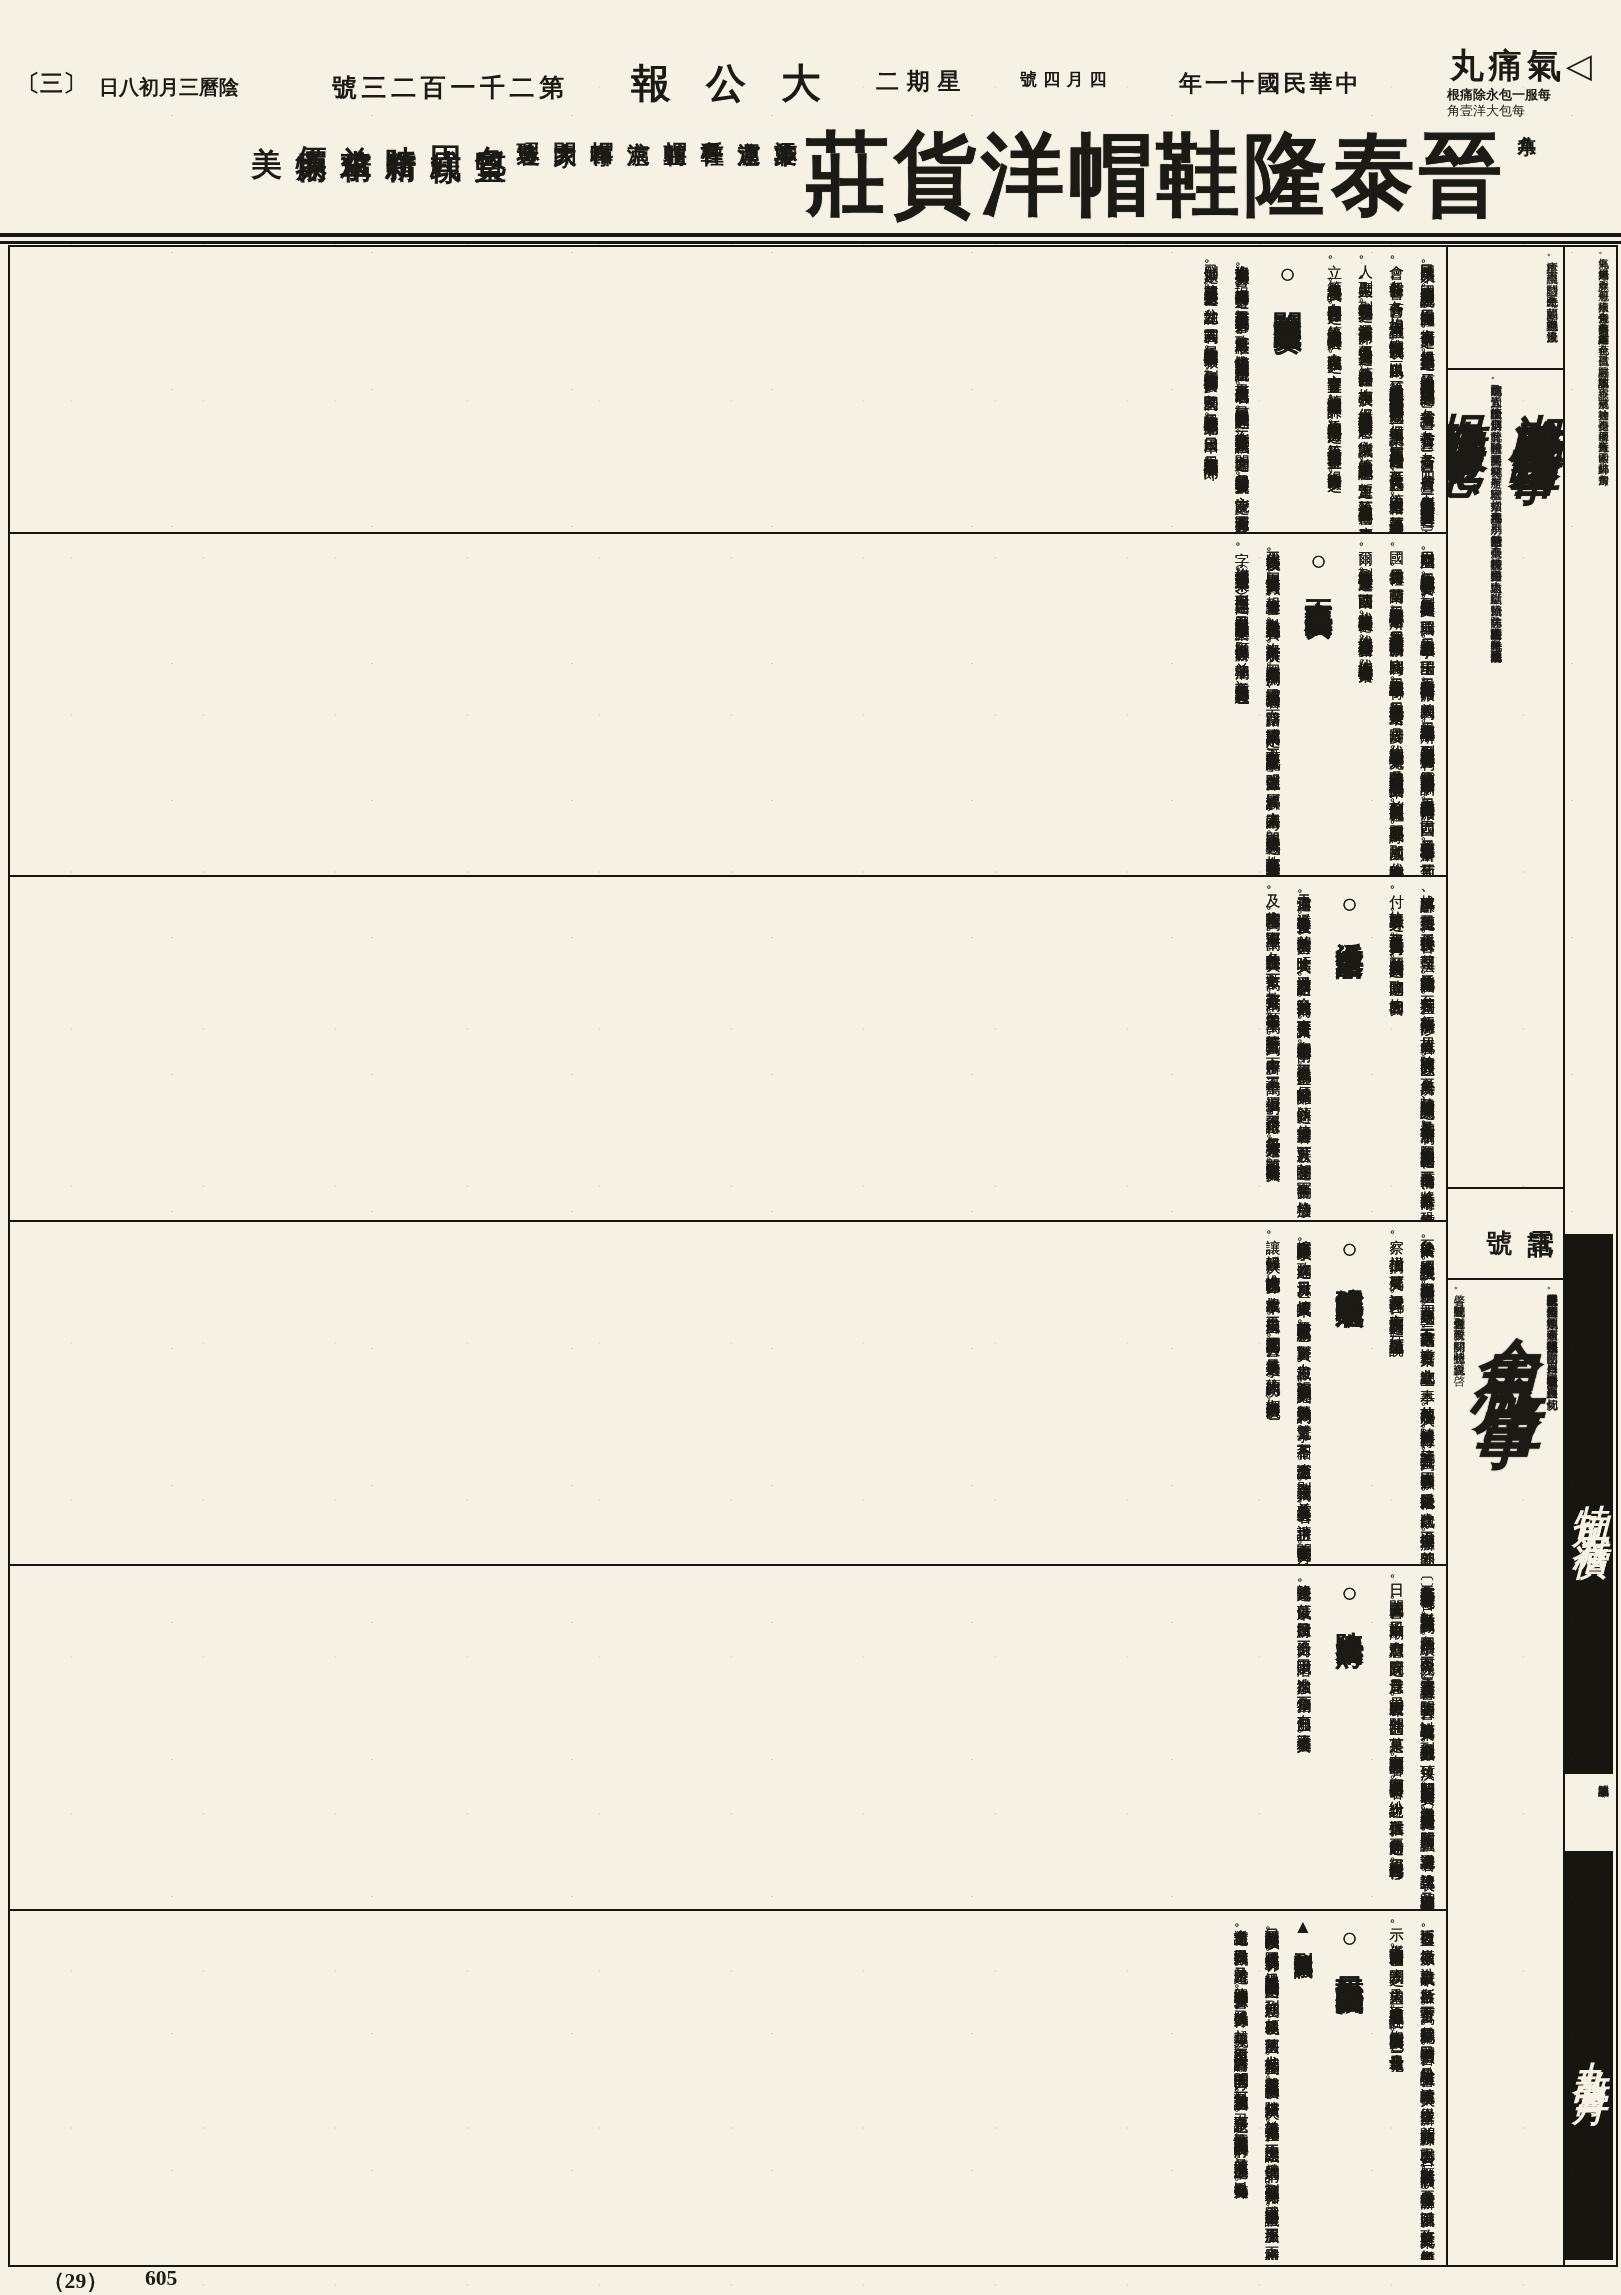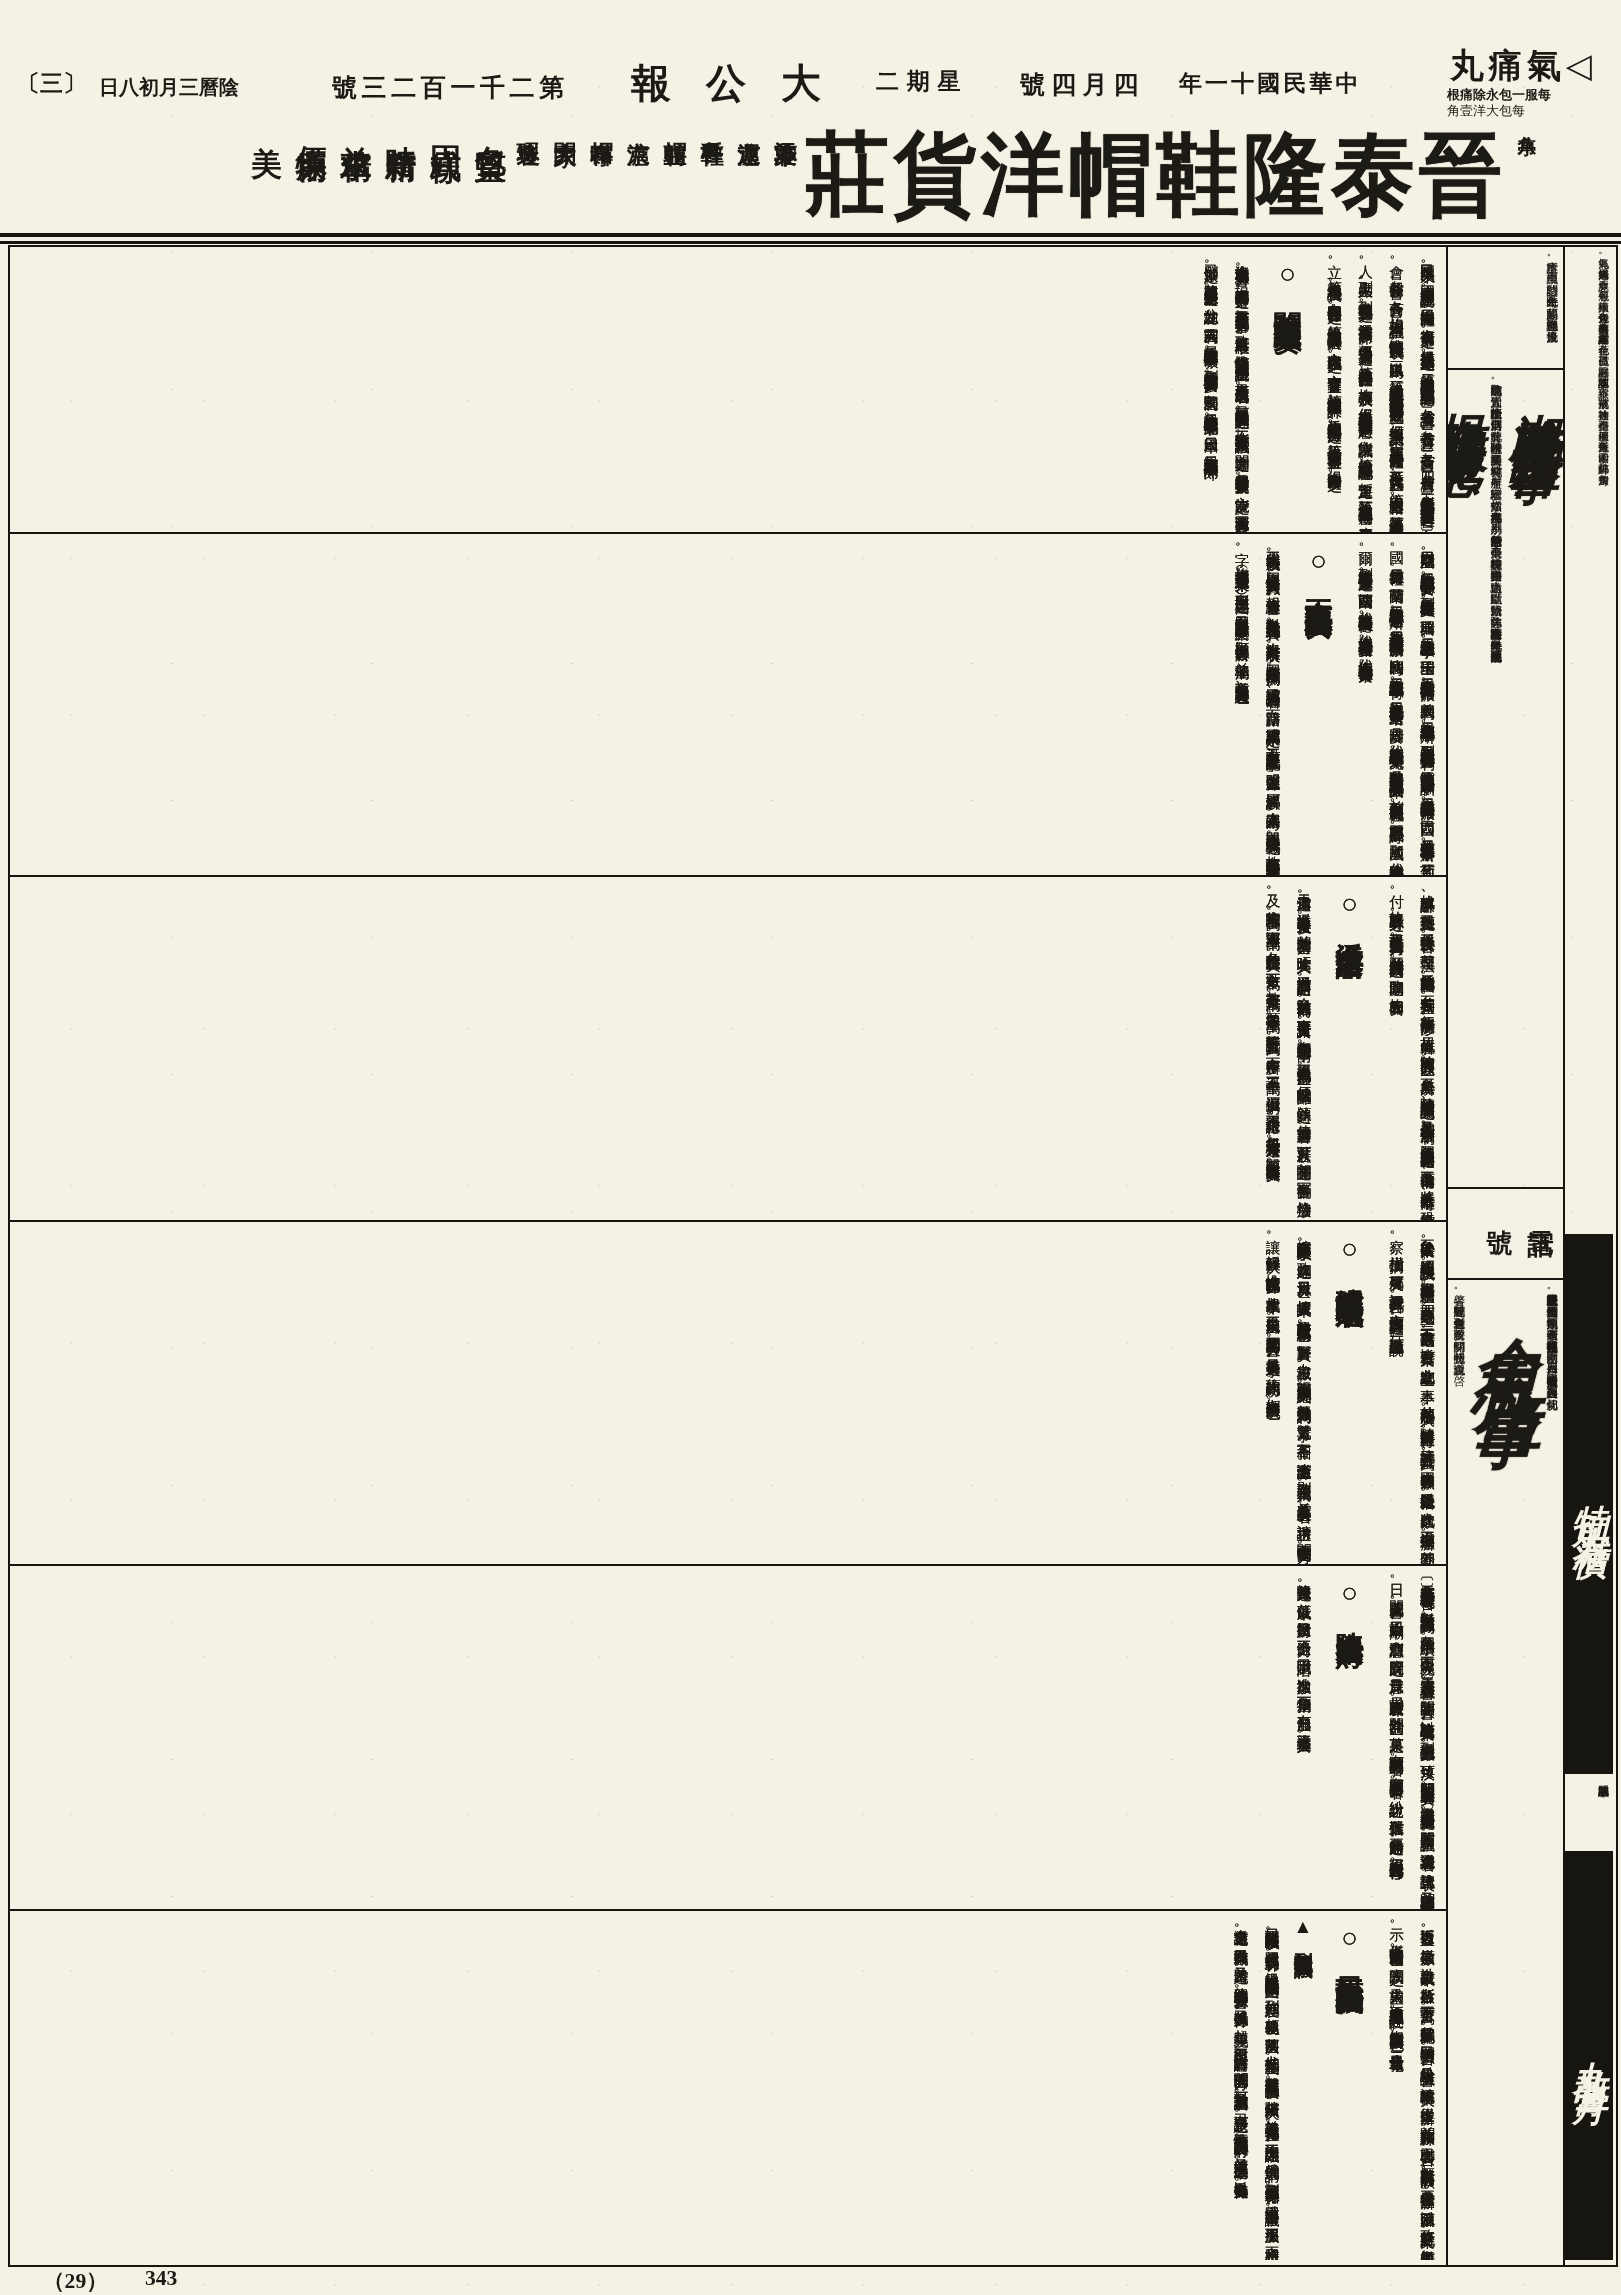--- a/index.html
+++ b/index.html
@@ -6,21 +6,21 @@
   .page{position:relative;width:1621px;height:2295px;margin:0 auto;background:#f5f1e4;
         color:#1c1a14;font-family:"Liberation Serif","DejaVu Serif",serif;overflow:hidden;}
   
   .topstrip{position:absolute;left:0;top:0;width:1621px;height:116px;}
   .ts{position:absolute;white-space:nowrap;font-weight:bold;}
   .ts-pagemark{left:17px;top:68px;font-size:23px;}
   .ts-lunar{left:99px;top:74px;font-size:20px;}
   .ts-issue{left:332px;top:71px;font-size:25px;letter-spacing:4.6px;}
   .ts-paper{left:617px;top:56px;font-size:40px;letter-spacing:35px;margin-left:14px;}
   .ts-weekday{left:876px;top:66px;font-size:23px;letter-spacing:7.7px;}
-  .ts-date{left:1020px;top:68px;font-size:25px;letter-spacing:6.2px;}
+  .ts-date{left:1020px;top:68px;font-size:17px;letter-spacing:6.2px;}
   .ts-year{left:1179px;top:68px;font-size:23px;letter-spacing:3.1px;}
   .ts-adtitle{left:1450px;top:43px;font-size:34px;letter-spacing:4.6px;}
   .ts-adline{left:1447px;top:86px;font-size:13px;font-weight:bold;}
   .ts-adline2{left:1447px;top:102px;font-size:13px;font-weight:normal;}
   
   .banner{position:absolute;left:0;top:116px;width:1544px;height:117px;
           display:flex;flex-direction:row-reverse;align-items:center;gap:7.7px;padding:0 4.6px;box-sizing:border-box;}
   .banner-corner{writing-mode:vertical-rl;text-orientation:upright;font-size:18.5px;font-weight:bold;height:108px;}
   .banner-title{font-size:83px;font-weight:bold;letter-spacing:4.6px;line-height:108px;
                 transform:scaleY(1.08);white-space:nowrap;text-shadow:0 0 0.8px #1c1a14;}
@@ -132,17 +132,17 @@
     <div class="rail-outer">
       <div class="tiny" style="height:987px">氣痛丸。專治男婦氣痛。服之立愈。每服一包。永除痛根。每包大洋壹角。各大藥房均有出售。本莊自運綢緞布疋。花色齊全。價目克己。賜顧諸君。請認明本莊字號。庶不致誤。戒菸藥水。功效神速。不傷身體。服者稱便。每瓶大洋五角。函索即寄。外埠郵購。加寄費一角。</div>
       <div class="blackstrip" style="height:540px">特別大減價</div>
       <div class="tiny" style="height:77px">賜顧諸君請認明字號</div>
       <div class="blackstrip" style="height:409px">丸散膏丹</div>
     </div>
   </div>
 
   <div class="footer">
     <span class="fpage">（29）</span>
-    <span class="fno">343</span>
+    <span class="fno">605</span>
   </div>
 
 </div>
 
 
 </body></html>

